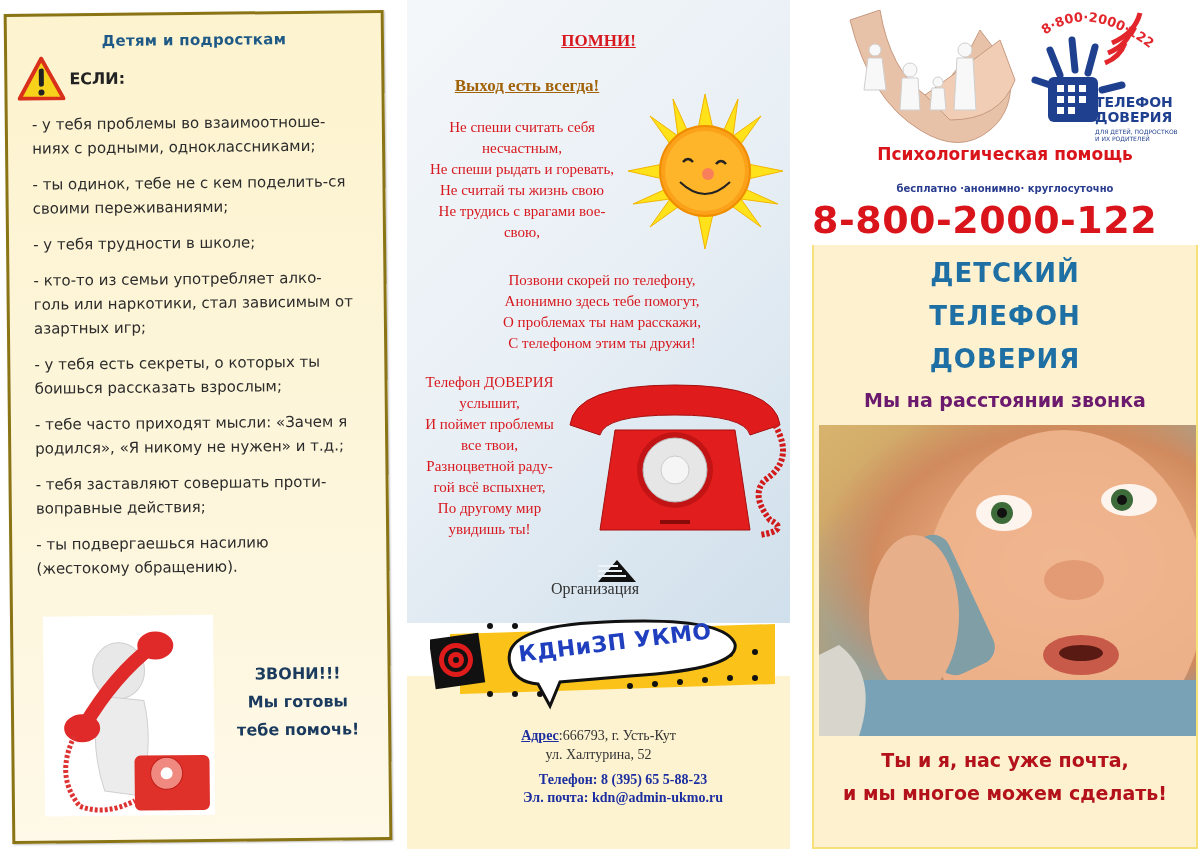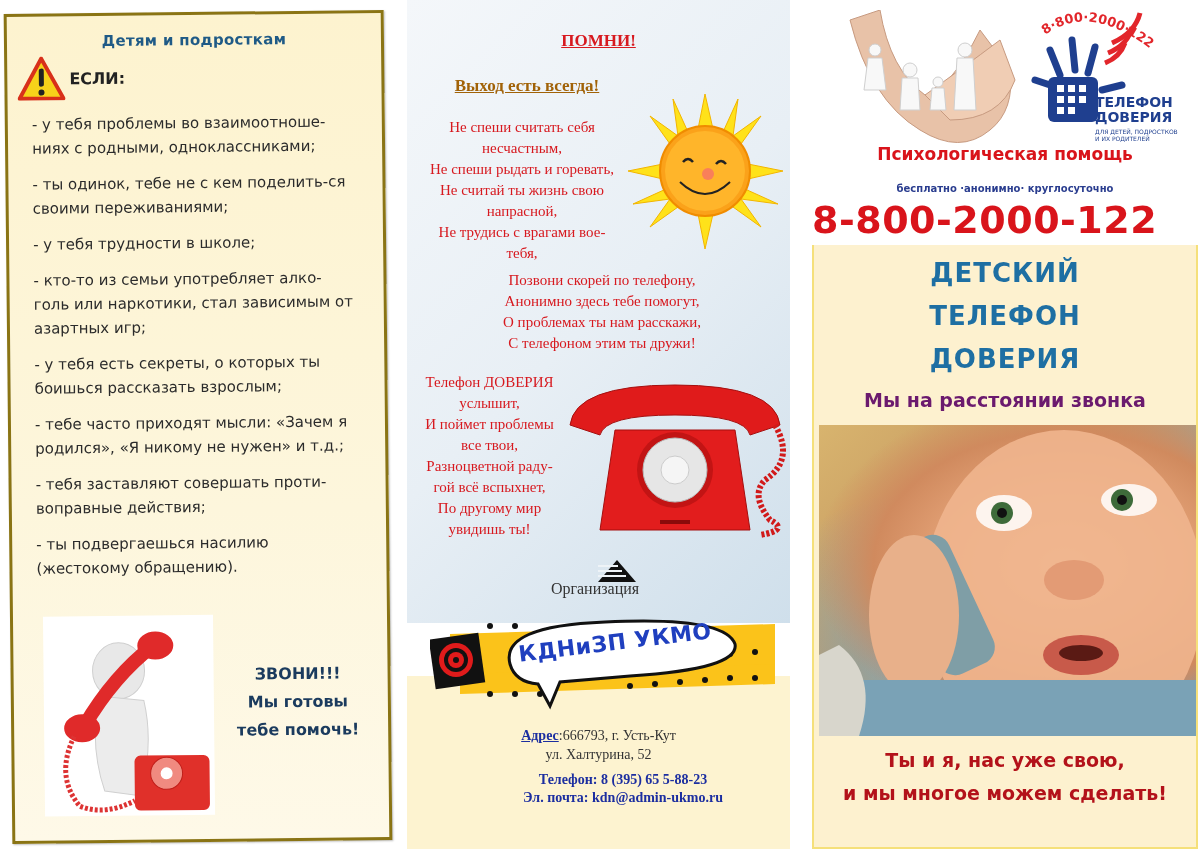--- a/index.html
+++ b/index.html
@@ -167,23 +167,22 @@
 <div class="panel-mid">
   <div class="mid-top"></div>
   <div class="mid-bottom"></div>
   <div class="mid-title serif">ПОМНИ!</div>
   <div class="mid-subtitle serif">Выход есть всегда!</div>
   <div class="poem poem1 serif">
     <div>Не спеши считать себя</div>
     <div>несчастным,</div>
     <div>Не спеши рыдать и горевать,</div>
     <div>Не считай ты жизнь свою</div>
-    <div>напрасной,</div>
     <div>Не трудись с врагами вое-</div>
-    <div>тебя,</div>
+    <div>свою,</div>
   </div>
   <div class="poem poem2 serif">
     <div>Позвони скорей по телефону,</div>
     <div>Анонимно здесь тебе помогут,</div>
     <div>О проблемах ты нам расскажи,</div>
     <div>С телефоном этим ты дружи!</div>
   </div>
   <div class="poem poem3 serif">
     <div>Телефон ДОВЕРИЯ</div>
     <div>услышит,</div>
@@ -356,15 +355,15 @@
     <ellipse cx="262" cy="230" rx="38" ry="20" fill="#c85a4a"></ellipse>
     <ellipse cx="262" cy="228" rx="22" ry="8" fill="#5a1a14"></ellipse>
     <rect x="95" y="110" width="60" height="140" rx="18" fill="#7f9ea6" transform="rotate(-25 125 180)"></rect>
     <ellipse cx="95" cy="190" rx="45" ry="80" fill="#e8b08a"></ellipse>
     <rect x="0" y="255" width="377" height="56" fill="#7aa2b6"></rect>
     <path d="M20 220 Q60 250 40 311 L0 311 L0 230 Z" fill="#d8d6cc"></path>
   </svg>
 </div>
 
 <div class="closing">
-  <div>Ты и я, нас уже свою,</div>
+  <div>Ты и я, нас уже почта,</div>
   <div>и мы многое можем сделать!</div>
 </div>
 
 </body></html>

